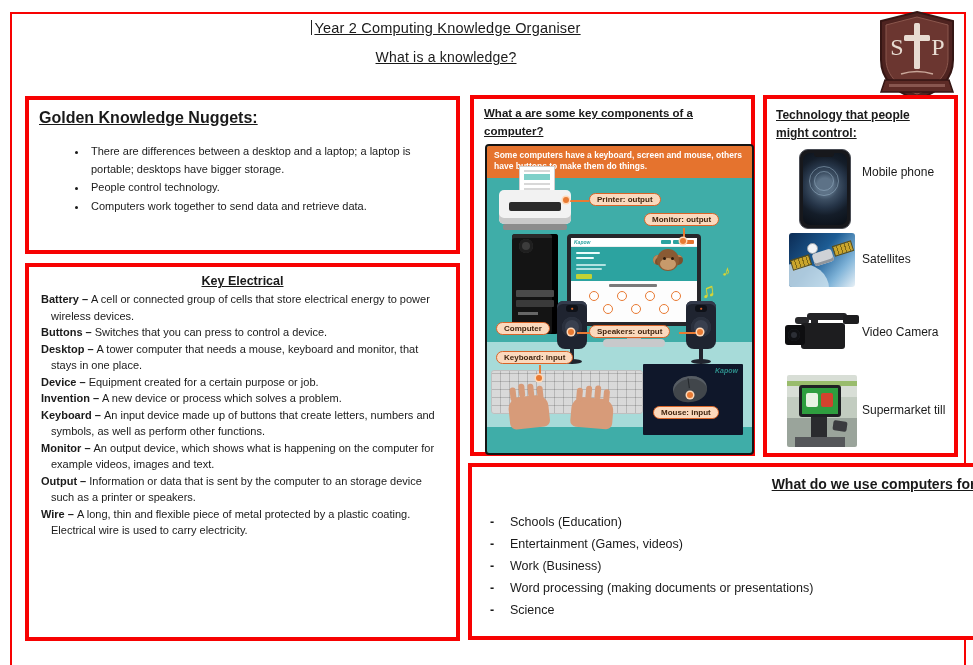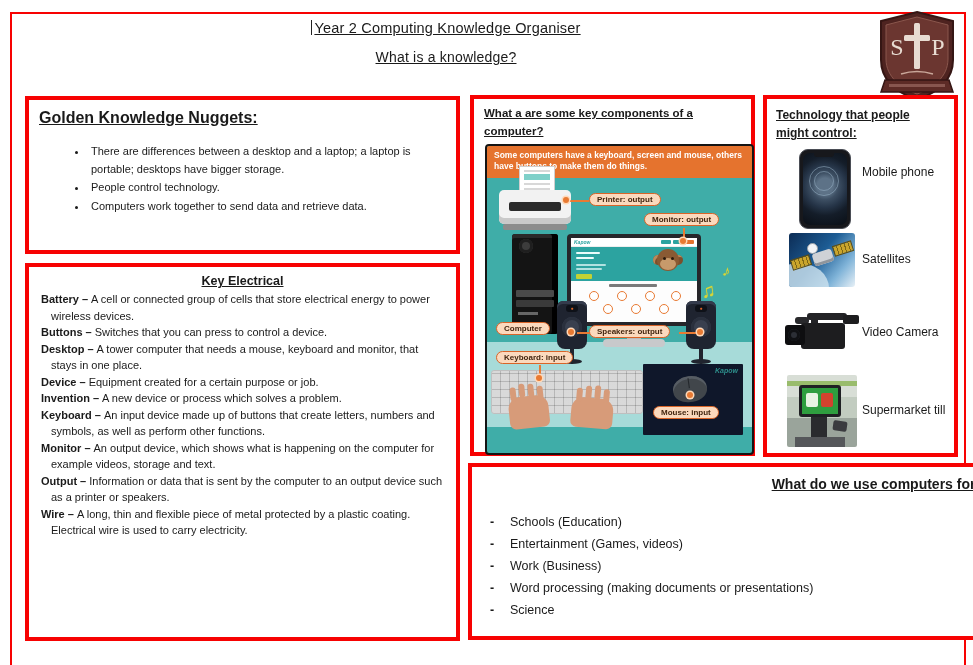--- a/index.html
+++ b/index.html
@@ -177,22 +177,22 @@
 
   <div class="rbox vocab-box">
     <div class="box-heading vocab-heading">Key Electrical</div>
     <div class="vocab-body">
       <div class="vocab-entry"><span class="vocab-term">Battery –</span><span>A cell or connected group of cells that store electrical energy to power wireless devices.</span></div>
       <div class="vocab-entry"><span class="vocab-term">Buttons –</span><span>Switches that you can press to control a device.</span></div>
       <div class="vocab-entry"><span class="vocab-term">Desktop –</span><span>A tower computer that needs a mouse, keyboard and monitor, that stays in one place.</span></div>
       <div class="vocab-entry"><span class="vocab-term">Device –</span><span>Equipment created for a certain purpose or job.</span></div>
       <div class="vocab-entry"><span class="vocab-term">Invention –</span><span>A new device or process which solves a problem.</span></div>
       <div class="vocab-entry"><span class="vocab-term">Keyboard –</span><span>An input device made up of buttons that create letters, numbers and symbols, as well as perform other functions.</span></div>
-      <div class="vocab-entry"><span class="vocab-term">Monitor –</span><span>An output device, which shows what is happening on the computer for example videos, storage and text.</span></div>
-      <div class="vocab-entry"><span class="vocab-term">Output –</span><span>Information or data that is sent by the computer to an output device such as a printer or speakers.</span></div>
+      <div class="vocab-entry"><span class="vocab-term">Monitor –</span><span>An output device, which shows what is happening on the computer for example videos, images and text.</span></div>
+      <div class="vocab-entry"><span class="vocab-term">Output –</span><span>Information or data that is sent by the computer to an storage device such as a printer or speakers.</span></div>
       <div class="vocab-entry"><span class="vocab-term">Wire –</span><span>A long, thin and flexible piece of metal protected by a plastic coating. Electrical wire is used to carry electricity.</span></div>
     </div>
   </div>
 
   <div class="rbox components-box">
     <div class="box-heading comp-heading">What a are some key components of a computer?</div>
 
     <div class="kimg">
       <div class="kbanner top">Some computers have a keyboard, screen and mouse, others have buttons to make them do things.</div>
       <div class="desk"></div>

